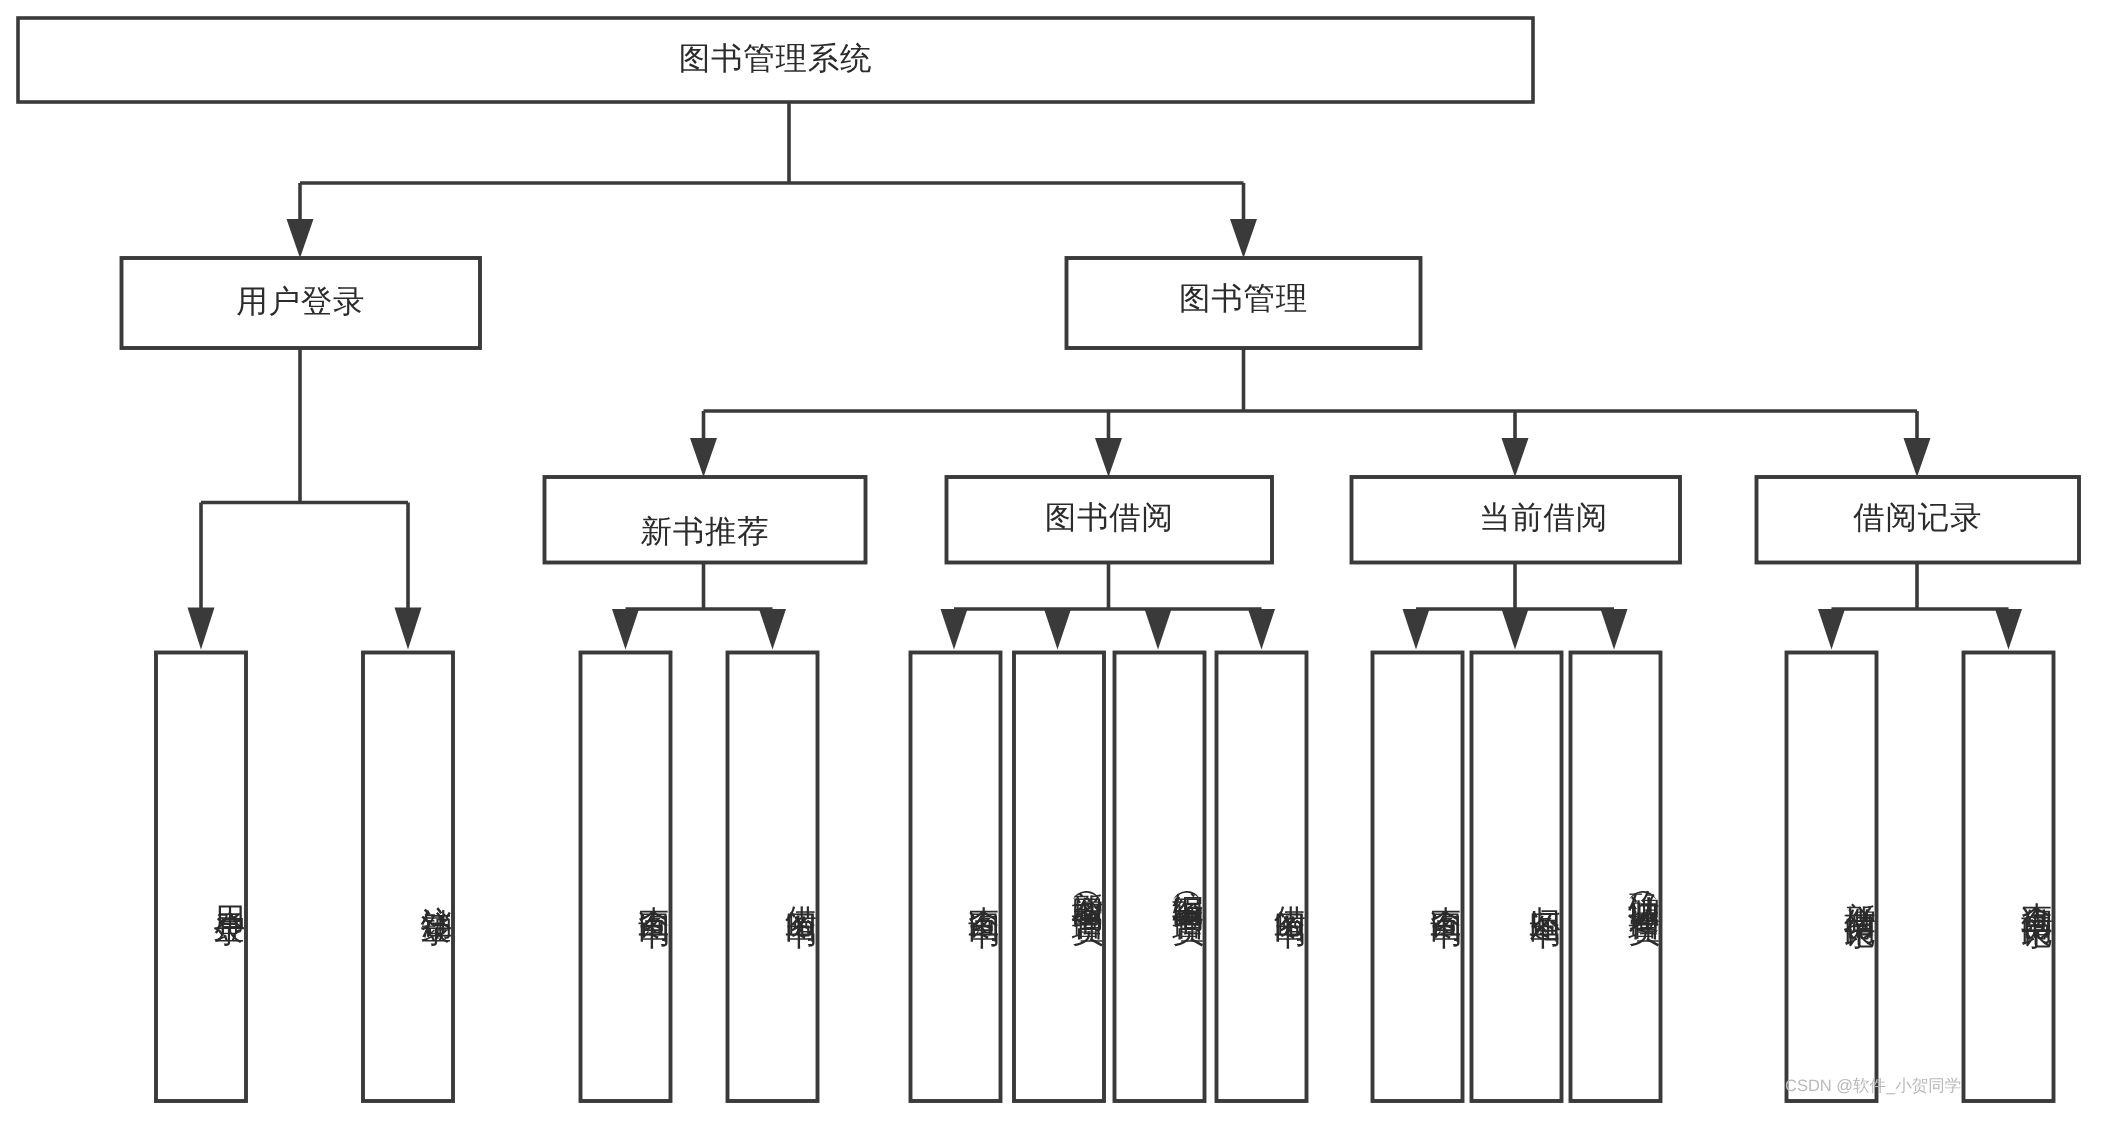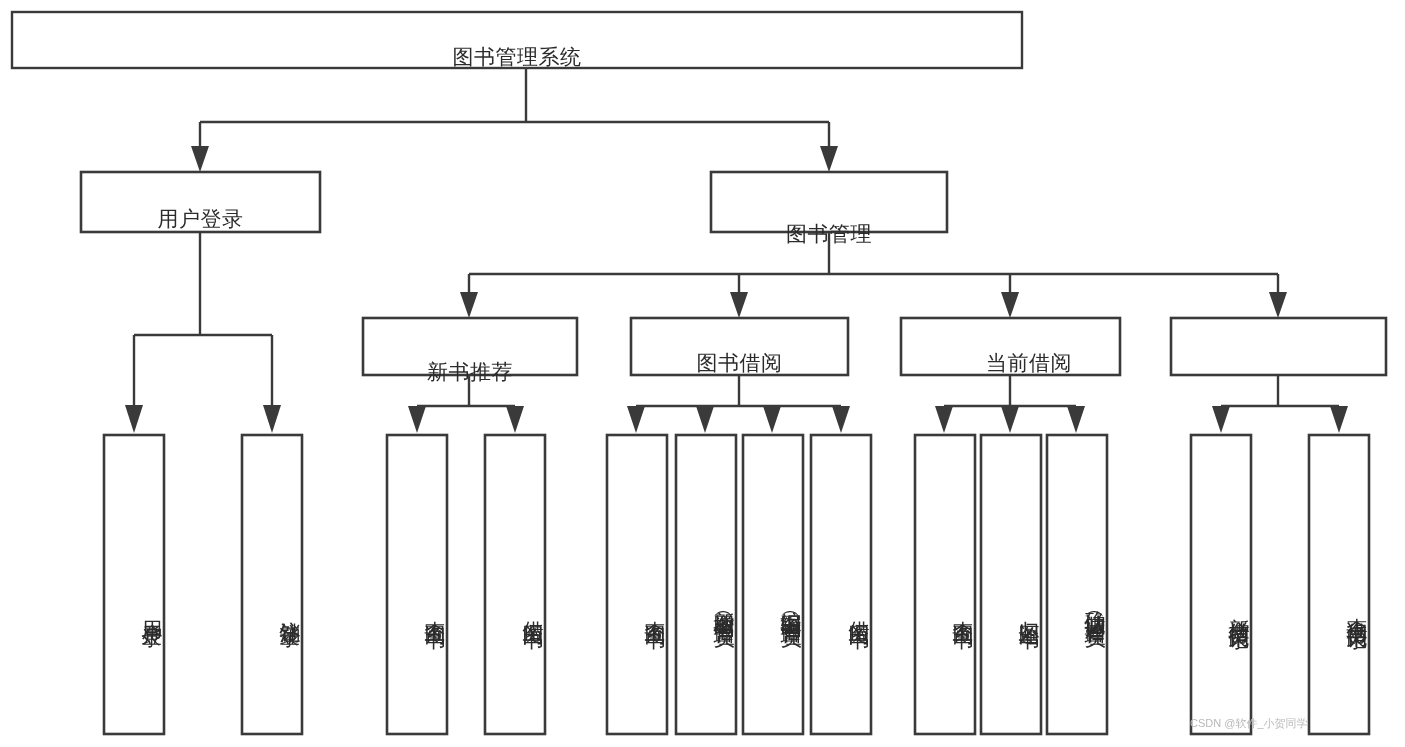--- a/index.html
+++ b/index.html
@@ -50,21 +50,20 @@
   .node-label {
     position: absolute;
     display: flex;
     align-items: center;
     justify-content: center;
     color: #2b2b2b;
     line-height: 1.18;
     text-align: center;
     pointer-events: none;
     box-sizing: border-box;
-    margin-top: 17px;
   }
   .node-label.horiz {
     font-size: 21px;
     letter-spacing: 0.5px;
   }
   .node-label.vert {
     writing-mode: vertical-rl;
     text-orientation: upright;
     font-size: 21px;
     letter-spacing: 2.5px;
@@ -182,25 +181,26 @@
       <path class="conn" d="M 1221 406 L 1339 406"></path>
       <polygon class="arrow-head" points="1221,433 1212,406 1230,406"></polygon>
       <polygon class="arrow-head" points="1339,433 1330,406 1348,406"></polygon>
     </g>
 
   </svg>
 
   <div class="node-label horiz" style="left:12px; top:12px; width:1010px; height:56px;">图书管理系统</div>
 
   <div class="node-label horiz" style="left:81px; top:172px; width:239px; height:60px;">用户登录</div>
-  <div class="node-label horiz" style="left:711px; top:189px; width:236px; height:56px;">图书管理</div>
+  <div class="node-label horiz" style="left:711px; top:172px; width:236px; height:56px;">图书管理</div>
 
   <div class="node-label horiz" style="left:363px; top:318px; width:214px; height:74px;">新书推荐</div>
   <div class="node-label horiz" style="left:631px; top:318px; width:217px; height:57px;border-radius:24px;">图书借阅</div>
   <div class="node-label horiz" style="left:901px; top:318px; width:256px; height:57px;">当前借阅</div>
+  <div class="node-label horiz" style="left:1171px; top:318px; width:215px; height:57px;">借阅记录</div>
 
   <div class="node-label vert" style="left:104px; top:435px; width:60px; height:299px;">用户登录</div>
   <div class="node-label vert" style="left:242px; top:435px; width:60px; height:299px;">注销登录</div>
 
   <div class="node-label vert" style="left:387px; top:435px; width:60px; height:299px;">查询图书</div>
   <div class="node-label vert" style="left:485px; top:435px; width:60px; height:299px;">借阅图书</div>
 
   <div class="node-label vert" style="left:607px; top:435px; width:60px; height:299px;">查询图书</div>
   <div class="node-label vert tall" style="left:676px; top:435px; width:60px; height:299px;">新增图书（管理员）</div>
   <div class="node-label vert tall" style="left:743px; top:435px; width:60px; height:299px;">编辑图书（管理员）</div>

